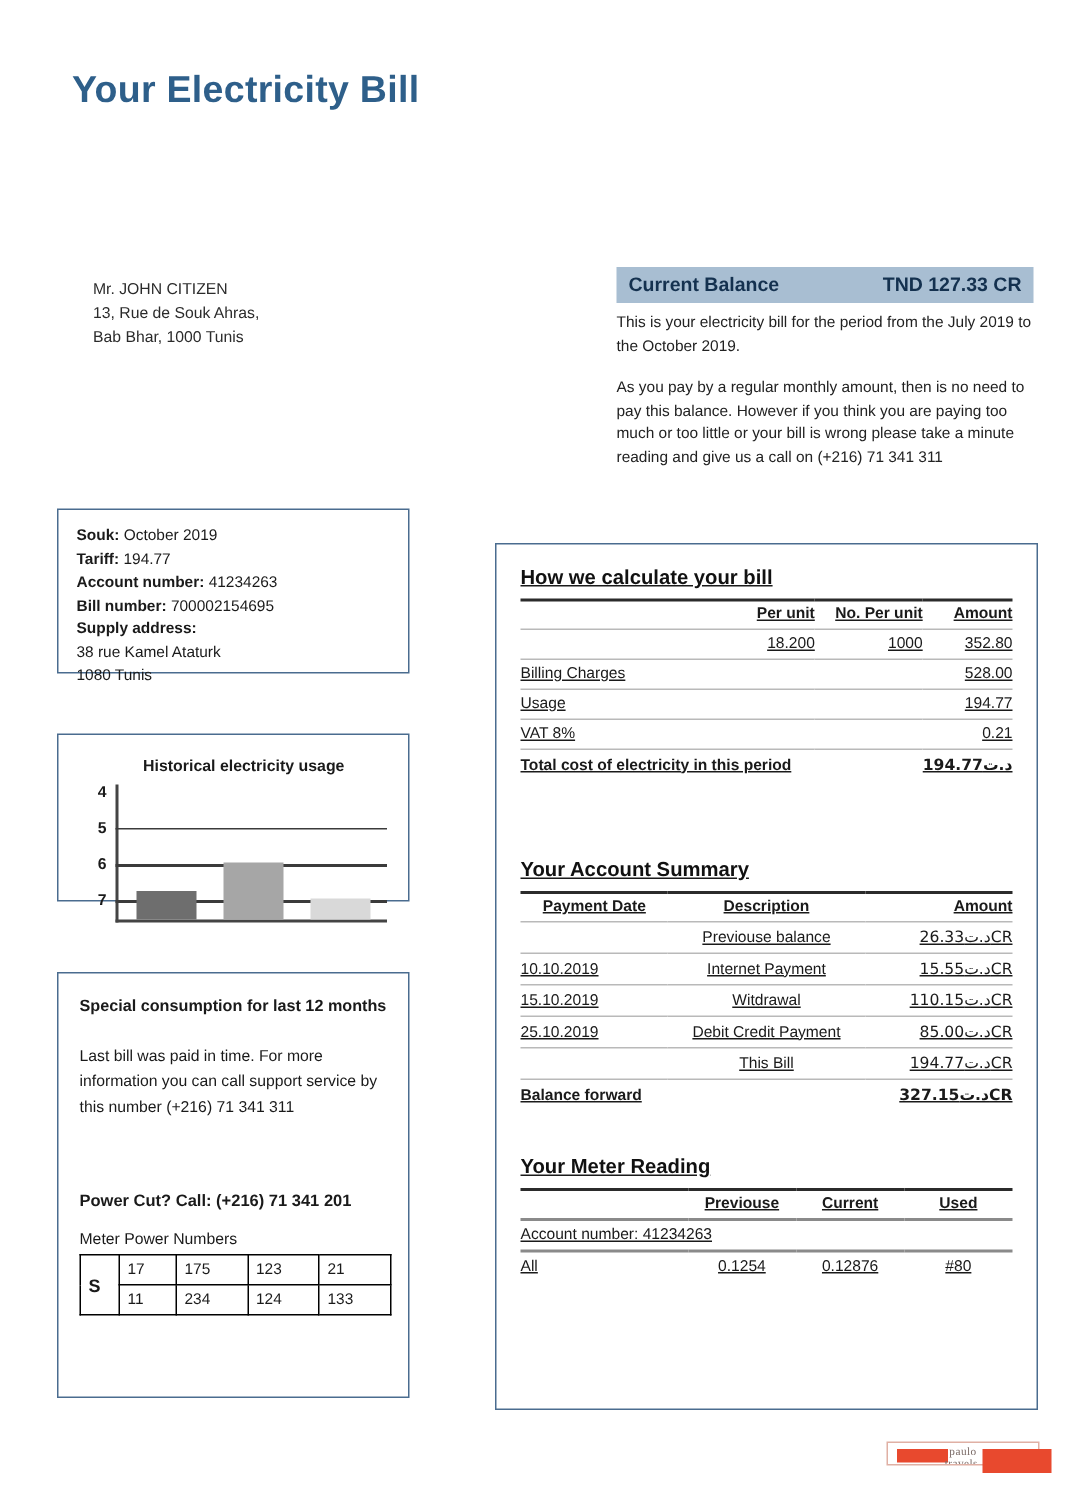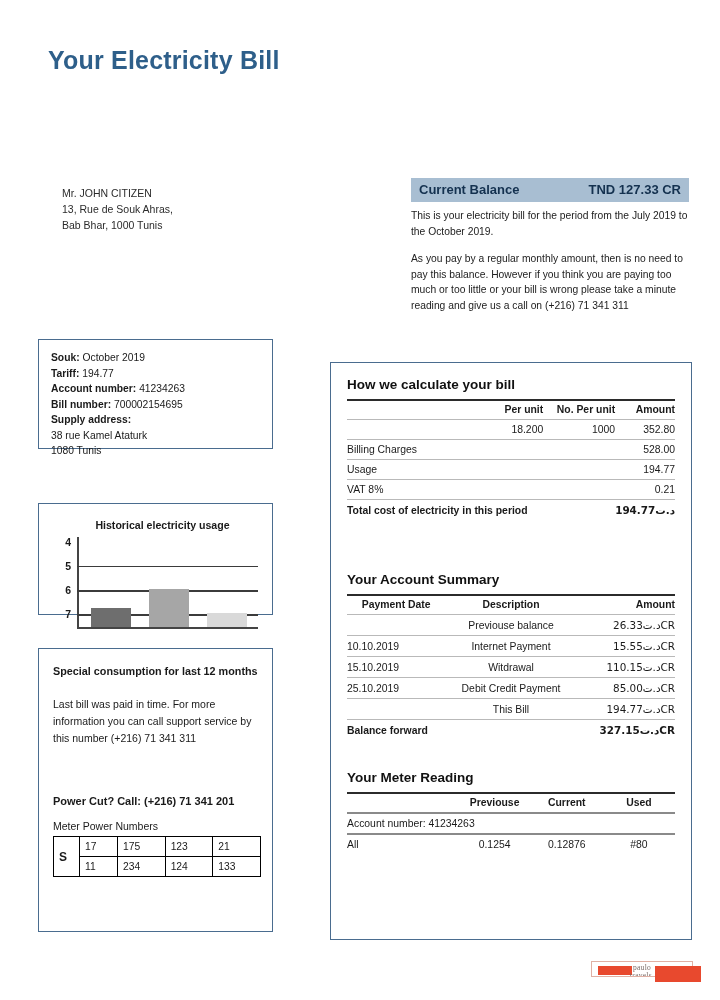--- a/index.html
+++ b/index.html
@@ -43,21 +43,21 @@
   .balance-amount { font-size: 13px; font-weight: bold; color: #14314f; }
   .balance-text { font-size: 10.3px; line-height: 15.5px; color: #222; margin-top: 6px; }
   .balance-text.second { margin-top: 12px; }
 
   
   .lbox {
     position: absolute; left: 38px; width: 235px;
     border: 1.6px solid #4a6c8f; background: #fff;
   }
   #box-account { top: 339px; height: 110px; padding: 10px 12px; }
-  #box-chart  { top: 503px; height: 112px; padding: 8px 8px 6px 8px; }
+  #box-chart  { top: 489px; height: 112px; padding: 8px 8px 6px 8px; }
   #box-notes  { top: 648px; height: 284px; padding: 14px 12px 10px 14px; }
 
   .acct-line { font-size: 10.3px; line-height: 15.5px; }
   .acct-line b { font-weight: bold; }
 
   
   .chart-title { text-align: center; font-size: 10.6px; font-weight: bold; margin: 7px 0 6px 14px; }
   .chart-area { position: relative; height: 106px; margin-left: 4px; }
   .y-labels { position: absolute; left: 0; top: 0; width: 22px; height: 92px; }
   .y-lab { position: absolute; right: 2px; font-size: 10.5px; font-weight: bold; transform: translateY(-50%); }
@@ -72,21 +72,21 @@
   .notes-pc { font-size: 11px; font-weight: bold; margin-top: 48px; }
   .notes-mpn { font-size: 10.5px; margin-top: 13px; margin-bottom: 4px; }
 
   table.meter-power { border-collapse: collapse; width: 208px; }
   table.meter-power td { border: 1px solid #000; font-size: 10.3px; height: 20px; padding: 1px 5px; }
   table.meter-power td.s-cell { font-size: 12px; font-weight: bold; text-align: left; width: 26px; }
 
   
   #right-panel {
     position: absolute; left: 330px; top: 362px; width: 362px; height: 578px;
-    border: 1.6px solid #4a6c8f; background: #fff; padding: 14px 16px 0 16px;
+    border: 1.6px solid #4a6c8f; background: #fff; padding: 14px 16px 0 16px; text-decoration: underline;
   }
   .sec-title { font-size: 13.5px; font-weight: bold; color: #111; }
   .sec-title.mt { margin-top: 0; }
 
   table.data { width: 100%; border-collapse: collapse; margin-top: 7px; }
   table.data th {
     font-size: 10.4px; font-weight: bold; padding: 3px 0 4px 0;
     border-top: 2.4px solid #2b2b2b; border-bottom: 1px solid #b9b9b9;
   }
   table.data td {

